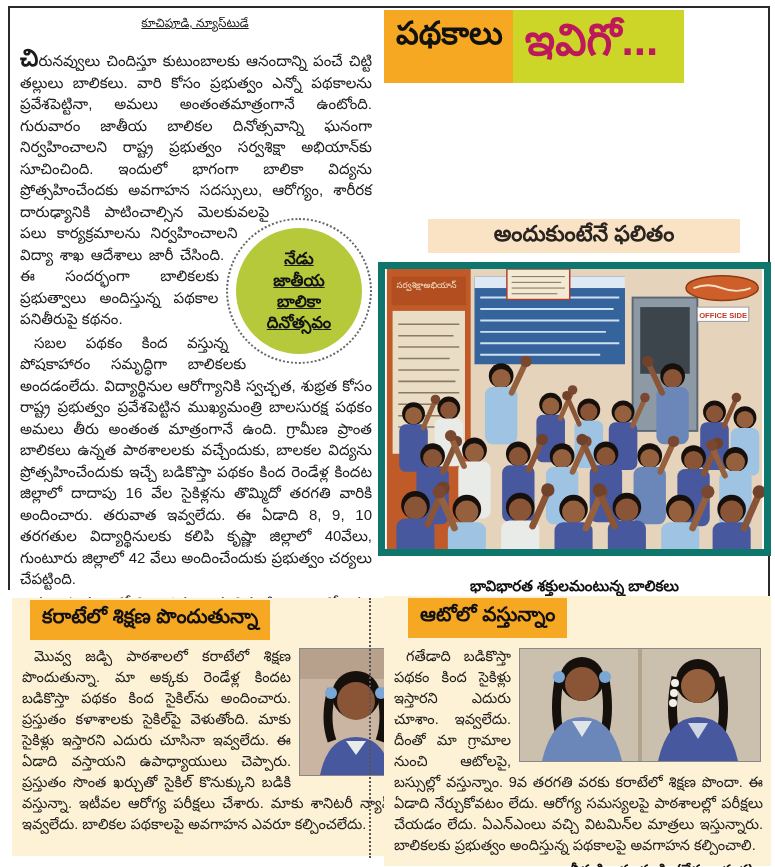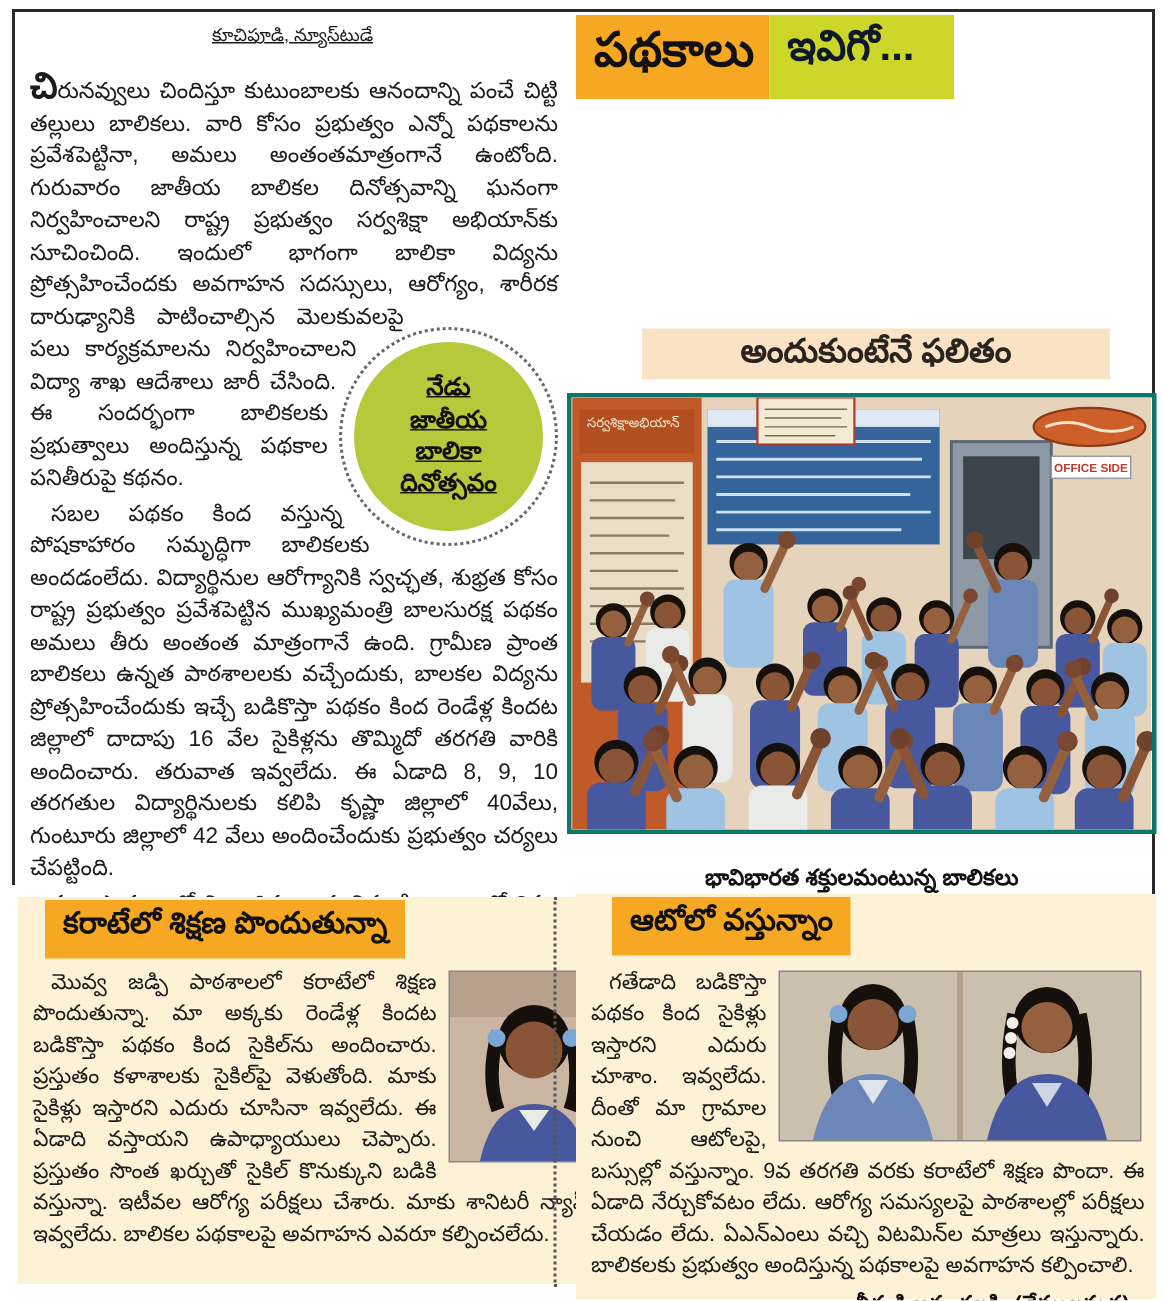--- a/index.html
+++ b/index.html
@@ -22,31 +22,31 @@
   .float-spacer{float:right;width:0;height:172px;}
   .badge-wrap{float:right;clear:right;width:146px;height:146px;margin:0 0 6px 8px;
               shape-outside:circle(50%);border-radius:50%;border:2px dotted #666;
               display:flex;align-items:center;justify-content:center;box-sizing:border-box;background:#fff;text-decoration:underline;}
   .badge{width:126px;height:126px;border-radius:50%;background:#b5c93b;
          display:flex;flex-direction:column;align-items:center;justify-content:center;
          font-weight:bold;font-size:16.5px;line-height:1.3;color:#111;text-align:center;}
 
   .headline{position:absolute;left:384px;top:10px;display:flex;}
   .hl-lead{background:#f7a823;color:#111;font-size:32px;font-weight:bold;padding:5px 10px 7px 12px;}
-  .hl-tail{background:#ccd629;color:#0f172a;font-size:28px;font-weight:bold;padding:5px 26px 7px 12px;}
+  .hl-tail{background:#ccd629;color:#be185d;font-size:44px;font-weight:bold;padding:5px 26px 7px 12px;}
 
   .bigword{position:absolute;left:392px;top:56px;width:372px;text-align:center;
            font-size:100px;font-weight:800;color:#e4201d;line-height:1.55;
            text-shadow:5px 6px 0 #cccccc;}
 
   .kicker{position:absolute;left:428px;top:219px;width:312px;height:34px;background:#fae3c5;
           display:flex;align-items:center;justify-content:center;
           font-size:22px;font-weight:bold;color:#2a2420;}
 
-  .photo{position:absolute;left:378px;top:262px;width:393px;height:294px;border:3px solid #0f766e;box-sizing:border-box;}
+  .photo{position:absolute;left:378px;top:262px;width:393px;height:294px;border:7px solid #0f766e;box-sizing:border-box;}
   .photo svg{display:block;width:100%;height:100%;}
   .caption{position:absolute;left:378px;top:560px;width:393px;text-align:center;
            font-size:15px;font-weight:bold;color:#111;margin-top:17px;}
 
   .panel{position:absolute;background:#fdf1d6;}
   .panel-left{left:12px;top:598px;width:411px;height:258px;}
   .panel-right{left:384px;top:596px;width:387px;height:270px;}
   .panel-header{background:#f7a823;color:#111;font-size:20px;font-weight:bold;
                 padding:5px 12px 7px 12px;display:inline-block;}
   .ph-left{margin:2px 0 6px 18px;}

